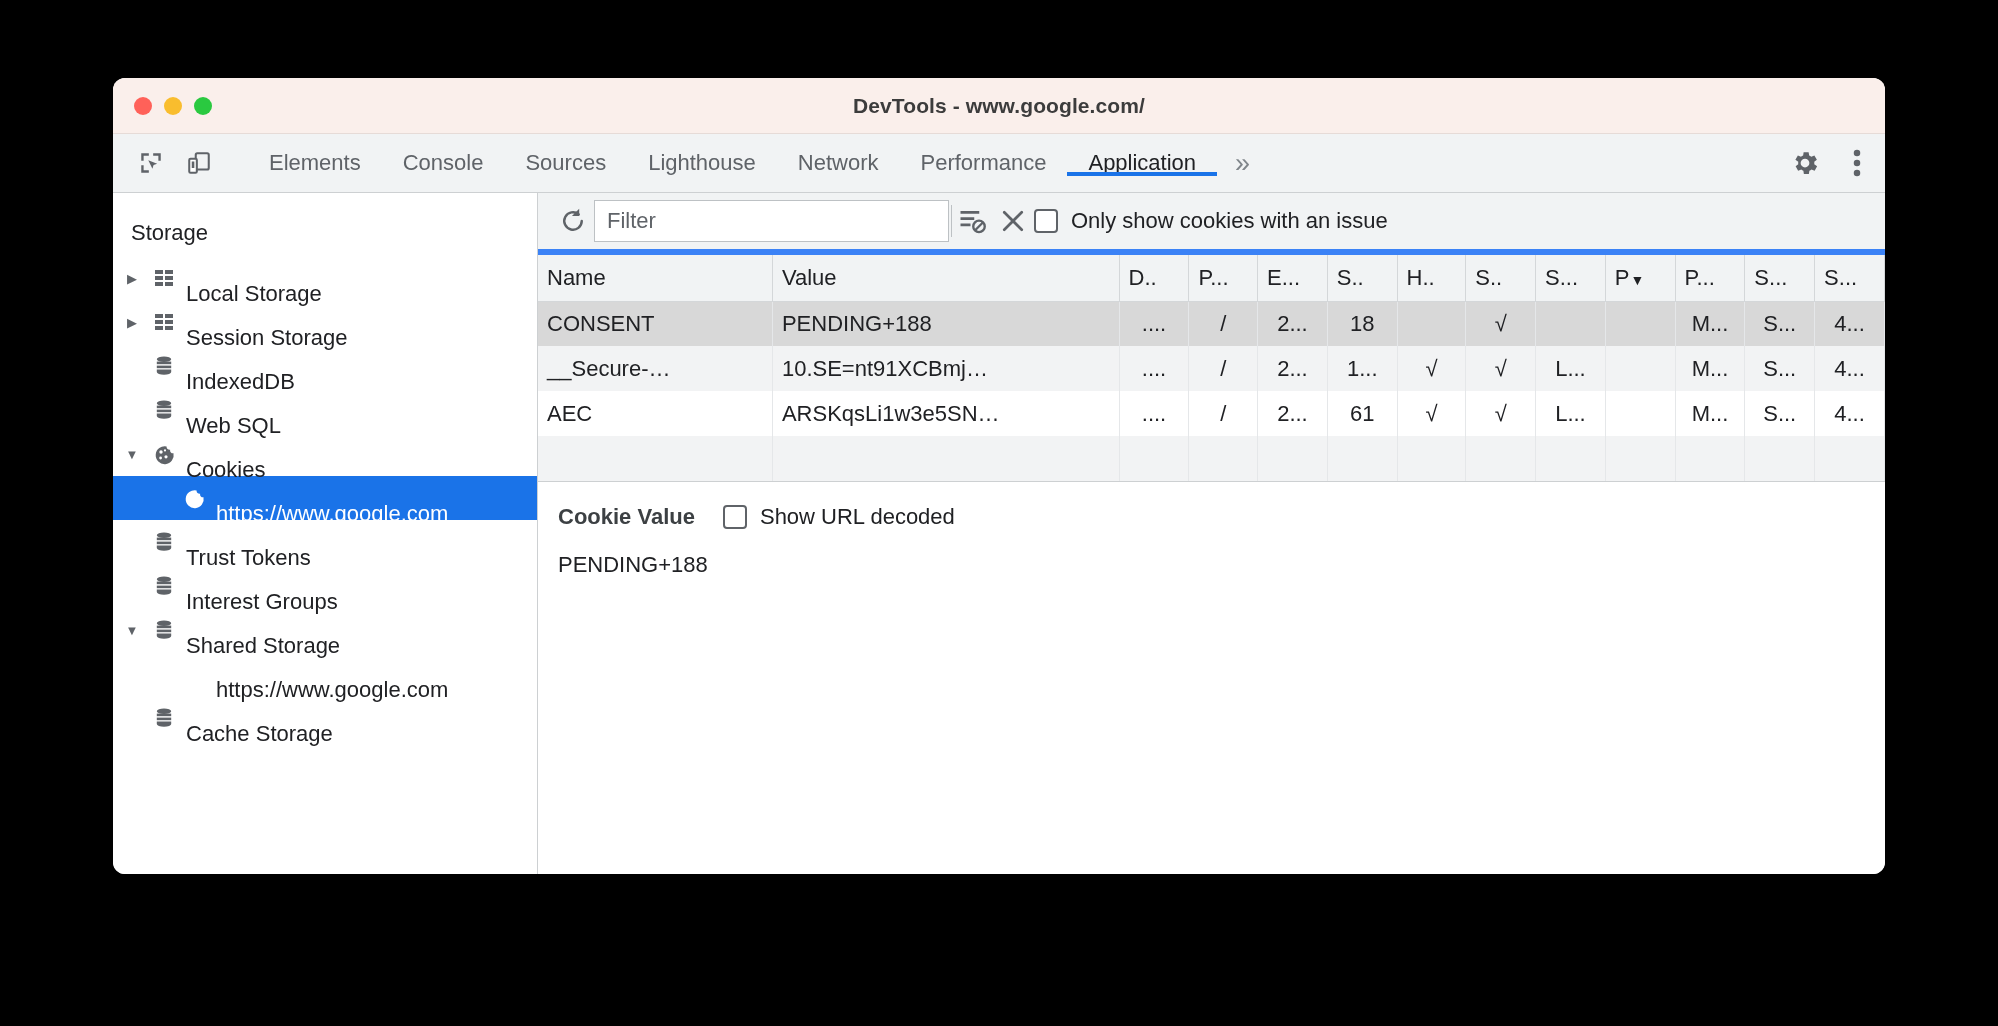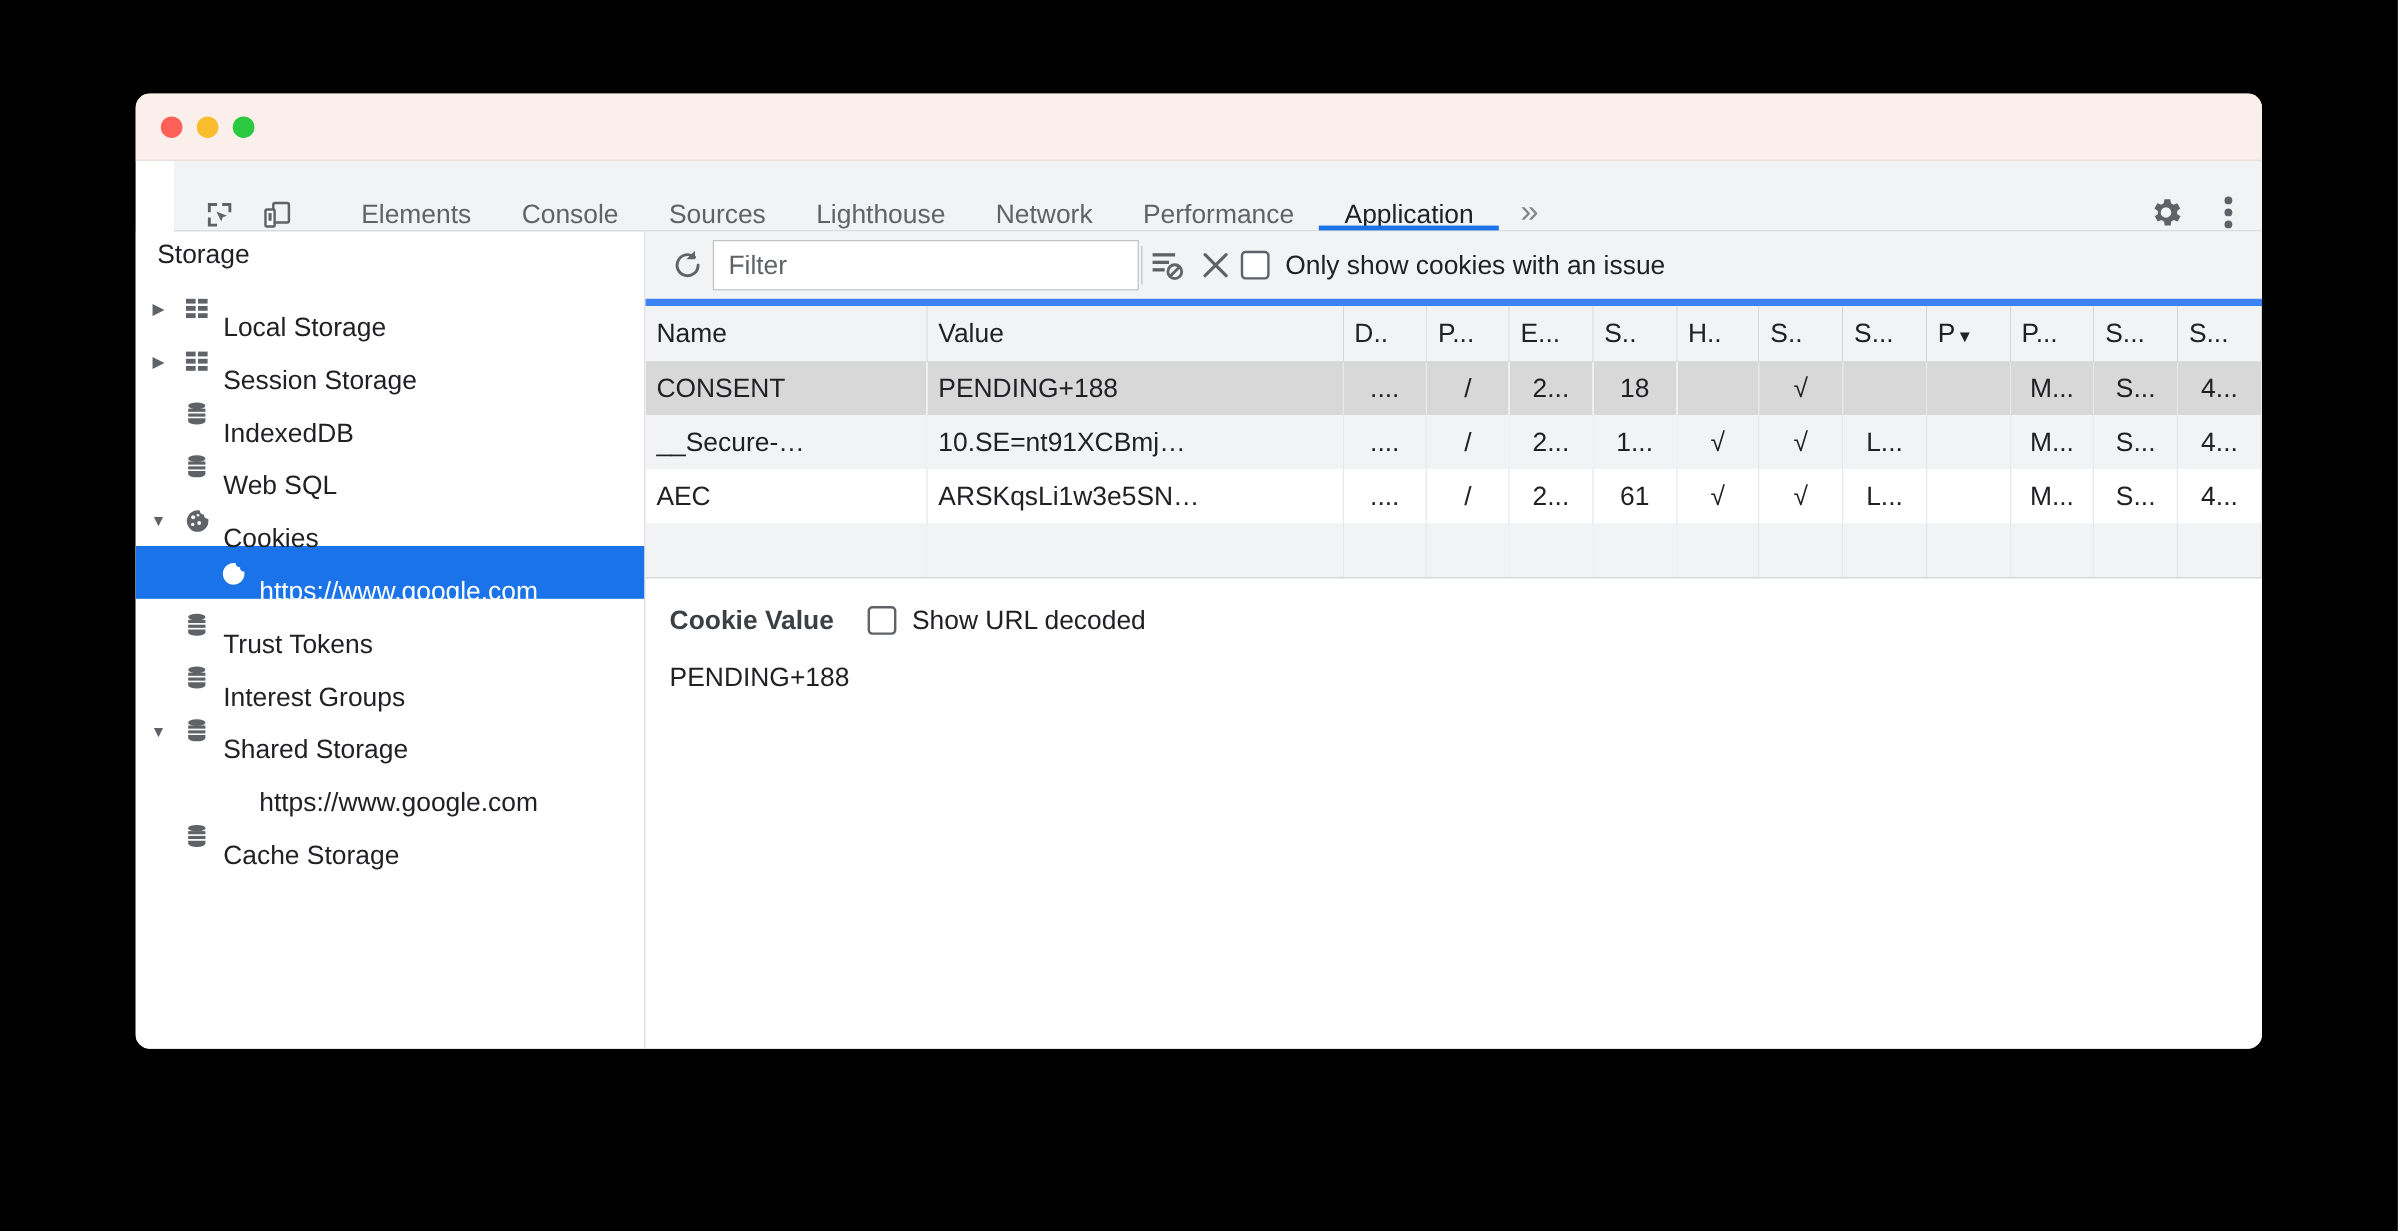--- a/index.html
+++ b/index.html
@@ -56,23 +56,22 @@
     letter-spacing: 0.1px;
   }
 
   
   #tabbar {
     height: 59px;
     flex: 0 0 59px;
     background: #f1f3f4;
     border-bottom: 1px solid #cdd0d2;
     display: flex;
-    align-items: flex-end;
+    align-items: center;
     padding-left: 14px;
-    margin-left: 32px;
   }
   .tool-btn {
     width: 48px;
     display: flex;
     align-items: center;
     justify-content: center;
     cursor: pointer;
   }
   .vsep {
     width: 1px;
@@ -116,21 +115,21 @@
     display: flex;
     min-height: 0;
   }
 
   
   #sidebar {
     width: 425px;
     flex: 0 0 425px;
     background: #ffffff;
     border-right: 1px solid #cdd0d2;
-    padding-top: 0;
+    padding-top: 21px;
     overflow: hidden;
   }
   #sidebar-title {
     font-size: 22px;
     color: #202124;
     padding: 6px 0 10px 18px;
   }
   .tree-item {
     height: 44px;
     display: flex;
@@ -295,20 +294,21 @@
 <body>
 
 <div id="window">
 
   <div id="titlebar">
     <div class="traffic">
       <div class="light red"></div>
       <div class="light yellow"></div>
       <div class="light green"></div>
     </div>
+    <div id="title-text">DevTools - www.google.com/</div>
   </div>
 
   <div id="tabbar">
     <div class="tool-btn">
       <svg width="26" height="26" viewBox="0 0 24 24">
         <path d="M3 3h7v2.2H5.2V10H3V3z" fill="#5f6368"></path>
         <path d="M3 21h7v-2.2H5.2V14H3v7z" fill="#5f6368"></path>
         <path d="M21 3h-7v2.2h4.8V10H21V3z" fill="#5f6368"></path>
         <path d="M9.5 9.5l8.2 3.3-3.3 1.1-1.1 3.3-3.8-7.7z" fill="#5f6368"></path>
       </svg>

